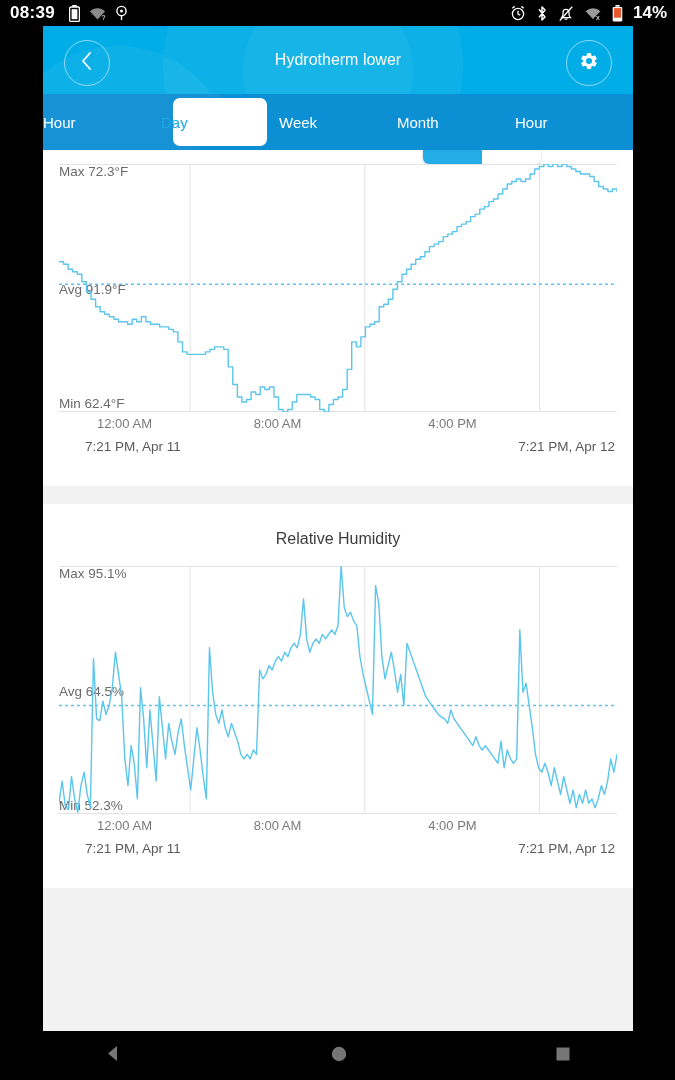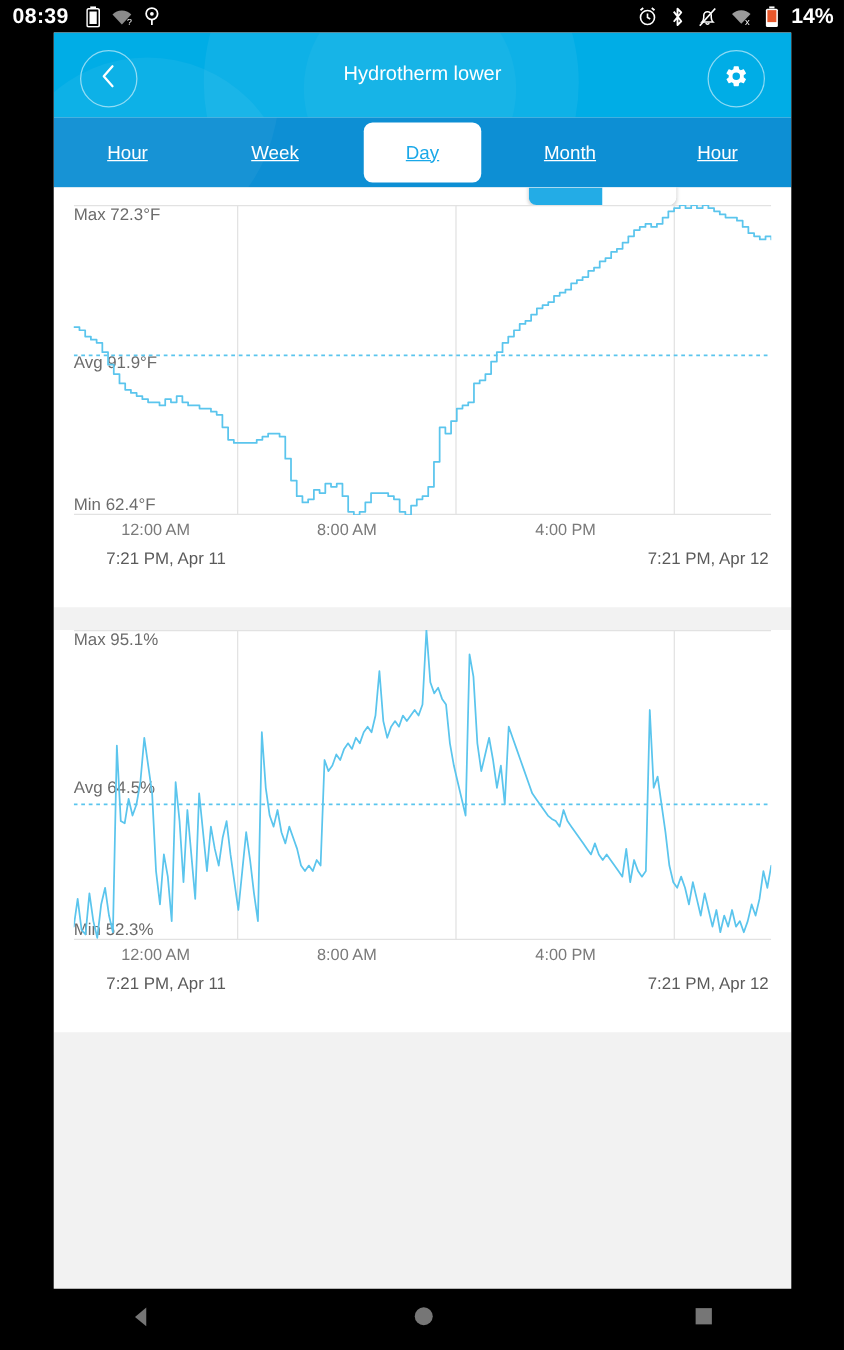--- a/index.html
+++ b/index.html
@@ -33,22 +33,22 @@
   .circle-btn.gear { right:21px; }
   .appbar-title { position:absolute; left:0; right:0; top:0; height:68px;
      display:flex; align-items:center; justify-content:center;
      color:#fff; font-size:16px; }
 
   
   .tabbar { position:relative; height:56px; background:#0d8fd4; display:flex;
      align-items:center; overflow:hidden; }
   .tabbar .tdeco { position:absolute; width:260px; height:260px; border-radius:50%;
      background:rgba(255,255,255,.045); left:-80px; top:-150px; }
-  .tab { flex:1; text-align:center; color:#fff; font-size:15px; position:relative; z-index:2;
-     padding:8px 0;text-decoration:underline; }
+  .tab { flex:1; text-align:left; color:#fff; font-size:15px; position:relative; z-index:2;
+     padding:8px 0; }
   .tab.active { color:#1aa8e8; }
   .tab-pill { position:absolute; left:50%; top:50%; transform:translate(-50%,-50%);
      width:94px; height:48px; background:#fff; border-radius:7px; z-index:-1; }
 
   
   .content { height:881px; overflow:hidden; background:#f2f2f2; position:relative; }
   .card { background:#fff; }
   .gap { height:18px; background:#f2f2f2; }
 
   
@@ -169,22 +169,22 @@
         <svg width="20" height="20" viewBox="0 0 24 24">
             <path fill="#fff" d="M19.14 12.94a7.07 7.07 0 0 0 .06-.94 7.07 7.07 0 0 0-.06-.94l2.03-1.58a.5.5 0 0 0 .12-.62l-1.92-3.32a.5.5 0 0 0-.6-.22l-2.39.96a7.06 7.06 0 0 0-1.62-.94l-.36-2.54a.5.5 0 0 0-.5-.42h-3.84a.5.5 0 0 0-.5.42l-.36 2.54c-.59.24-1.13.56-1.62.94l-2.39-.96a.5.5 0 0 0-.6.22L2.67 8.86a.5.5 0 0 0 .12.62l2.03 1.58a7.3 7.3 0 0 0 0 1.88l-2.03 1.58a.5.5 0 0 0-.12.62l1.92 3.32c.12.22.38.3.6.22l2.39-.96c.5.38 1.03.7 1.62.94l.36 2.54c.04.24.25.42.5.42h3.84c.25 0 .46-.18.5-.42l.36-2.54c.59-.24 1.13-.56 1.62-.94l2.39.96c.22.08.48 0 .6-.22l1.92-3.32a.5.5 0 0 0-.12-.62l-2.03-1.58ZM12 15.6A3.6 3.6 0 1 1 12 8.4a3.6 3.6 0 0 1 0 7.2Z"></path>
           </svg>
       </span>
     </div>
   </div>
 
   <div class="tabbar">
     <div class="tdeco"></div>
     <div class="tab"><span>Hour</span></div>
+    <div class="tab active"><span class="tab-pill"></span><span>Day</span></div>
     <div class="tab"><span>Week</span></div>
-    <div class="tab active"><span class="tab-pill"></span><span>Day</span></div>
     <div class="tab"><span>Month</span></div>
     <div class="tab"><span>Hour</span></div>
   </div>
 
   <div class="content">
 
     <div class="card">
       <div class="partial-row">
         <div class="seg">
           <div class="seg-a"></div>
@@ -216,20 +216,21 @@
       <div class="range">
         <span>7:21 PM,  Apr 11</span>
         <span>7:21 PM,  Apr 12</span>
       </div>
       <div class="card-pad-bot"></div>
     </div>
 
     <div class="gap"></div>
 
     <div class="card">
+      <div class="chart-title">Relative Humidity</div>
 
       <div class="plot-wrap">
         <div class="lbl lbl-max">Max 95.1%</div>
         <div class="lbl lbl-avg">Avg 64.5%</div>
         <div class="lbl lbl-min">Min 52.3%</div>
         <div class="plot">
           <svg id="hum-svg" viewBox="0 0 558 248" preserveAspectRatio="none">
               <line x1="0" y1="0.5" x2="558" y2="0.5" stroke="#e2e2e2" stroke-width="1"></line>
               <line x1="0" y1="247.5" x2="558" y2="247.5" stroke="#e2e2e2" stroke-width="1"></line>
               <line x1="131.13" y1="0" x2="131.13" y2="248" stroke="#e2e2e2" stroke-width="1"></line>

